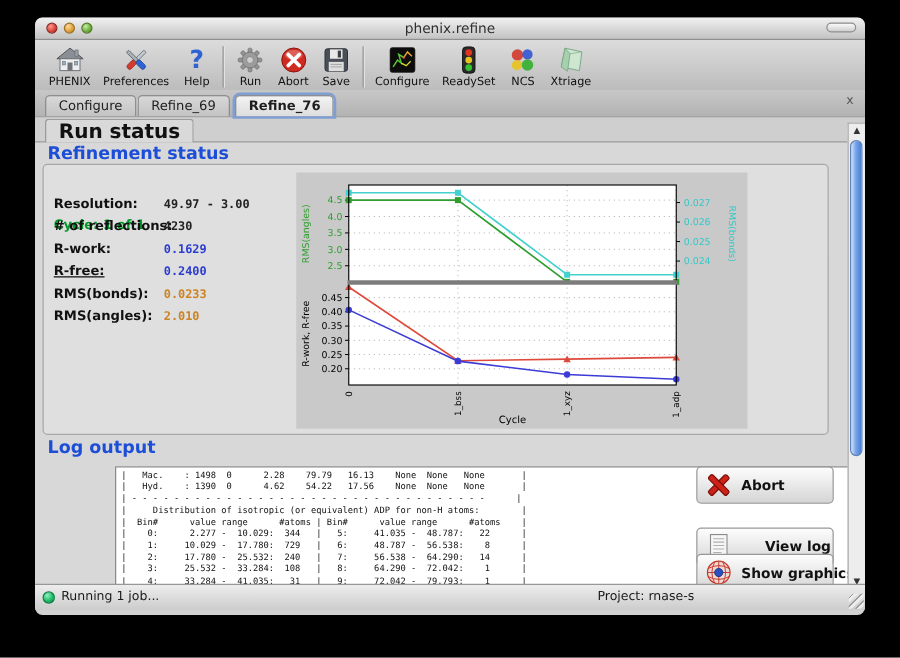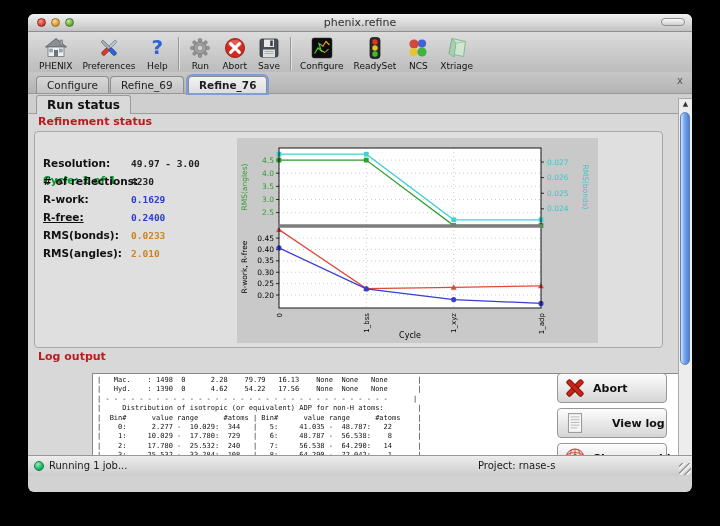--- a/index.html
+++ b/index.html
@@ -33,23 +33,23 @@
   .tab{position:absolute;bottom:0;height:16px;line-height:16px;padding:0 10px;font-size:10.5px;color:#1e1e1e;
        background:linear-gradient(#d8d8d8,#c3c3c3);border:1px solid #8e8e8e;border-bottom:none;
        border-radius:4px 4px 0 0;white-space:nowrap;}
   .tab.t0{left:8px;}.tab.t1{left:82px;}.tab.t2{left:160px;}
   .tab.active{background:linear-gradient(#f3f3f3,#dddddd);font-weight:bold;box-shadow:0 0 0 2px #7f9fd4;z-index:2;}
   .tab-close{position:absolute;right:9px;top:3px;font-size:10px;color:#555;line-height:12px;}
   
   .content{position:absolute;top:80px;left:0;right:0;bottom:20px;background:#cfcfcf;}
   .subtab{position:absolute;top:1px;left:8px;height:18px;line-height:18px;padding:0 10px;background:#d9d9d9;
           border:1px solid #9b9b9b;border-bottom:none;border-radius:3px 3px 0 0;
-          font-weight:bold;font-size:12px;color:#111;z-index:2;}
+          font-weight:bold;font-size:16px;color:#111;z-index:2;}
   .page{position:absolute;top:19px;left:0;right:14px;bottom:0;background:#d8d8d8;border-top:1px solid #9b9b9b;}
-  .heading{position:absolute;left:10px;font-size:11px;font-weight:bold;color:#b91c1c;white-space:nowrap;}
+  .heading{position:absolute;left:10px;font-size:14px;font-weight:bold;color:#1d4ed8;white-space:nowrap;}
   .h-refine{top:1px;}
   .h-log{top:236px;}
   .groupbox{position:absolute;left:6px;top:17px;width:629px;height:217px;background:#dfdfdf;
             border:1px solid #a8a8a8;border-radius:4px;box-sizing:border-box;}
   .cycle{position:absolute;left:8px;top:8px;font-size:10.5px;font-weight:bold;color:#009926;white-space:nowrap;margin-top:34px;}
   .stat-row{position:absolute;left:8px;width:190px;font-size:10.5px;font-weight:bold;color:#111;white-space:nowrap;}
   .stat-row .stat-value{position:absolute;left:88px;top:1px;font-family:"DejaVu Sans Mono",monospace;
                         font-size:9.5px;font-weight:bold;color:#222;}
   .r0{top:25px;}.r1{top:43px;}.r2{top:61px;}.r3{top:79px;text-decoration:underline;}.r4{top:97px;}.r5{top:115px;}
   .v-blue{color:#2b3cd0 !important;}
@@ -64,32 +64,32 @@
               font-size:7px;line-height:9.4px;color:#111;}
   .log-scroll{position:absolute;top:0;right:0;width:12px;bottom:0;background:#eaeaea;border-left:1px solid #b5b5b5;}
   .log-thumb{position:absolute;top:11px;left:1px;right:1px;bottom:12px;
              background:linear-gradient(90deg,#fdfdfd,#cccccc);border:1px solid #9f9f9f;border-radius:5px;}
   .sa{position:absolute;left:0;width:100%;text-align:center;font-size:6px;color:#444;line-height:10px;}
   .sa.up{top:0;}.sa.down{bottom:0;}
   
   .action-btn{position:absolute;left:529px;width:110px;height:30px;box-sizing:border-box;
               background:linear-gradient(#fdfdfd,#d5d5d5);border:1px solid #989898;border-radius:4px;
               display:flex;align-items:center;padding-left:6px;gap:7px;}
-  .b0{top:259px;}.b1{top:294px;gap:26px;}.b2{top:329px;}
+  .b0{top:259px;}.b1{top:308px;gap:26px;}.b2{top:329px;}
   .action-icon svg{width:22px;height:22px;display:block;}
   .action-label{font-size:11px;font-weight:bold;color:#111;white-space:nowrap;}
   
   .vscroll{position:absolute;top:4px;right:0;width:14px;bottom:0;background:#ededed;
            border:1px solid #ababab;border-right:none;box-sizing:border-box;}
   .vthumb{position:absolute;left:1px;top:13px;height:253px;width:10px;border-radius:5px;
           background:linear-gradient(90deg,#d3e4fb,#77a5ec 45%,#4a7fd4);border:1px solid #5f83b8;box-sizing:border-box;}
   .vsa{position:absolute;left:0;width:100%;text-align:center;font-size:7px;color:#333;line-height:11px;}
   .vsa.up{top:0;}.vsa.down{bottom:0;}
   
-  .statusbar{position:absolute;left:0;right:0;bottom:16px;height:20px;
+  .statusbar{position:absolute;left:0;right:0;bottom:4px;height:20px;
              background:linear-gradient(#ededed,#cccccc);border-top:1px solid #979797;margin-top:16px;}
   .status-dot{position:absolute;left:6px;top:5px;width:10px;height:10px;border-radius:50%;box-sizing:border-box;
               background:radial-gradient(circle at 35% 30%,#8ff0c0,#19b864 60%,#0b8a47);border:1px solid #0d7d42;}
   .status-left{position:absolute;left:21px;top:4px;font-size:10px;color:#1a1a1a;}
   .status-right{position:absolute;left:450px;top:4px;font-size:10px;color:#1a1a1a;}
   .resize-grip{position:absolute;right:1px;bottom:1px;width:12px;height:12px;
                background:repeating-linear-gradient(135deg,transparent 0 2px,#9c9c9c 2px 3px,#ededed 3px 5px);}
 </style>
 </head>
 <body>

